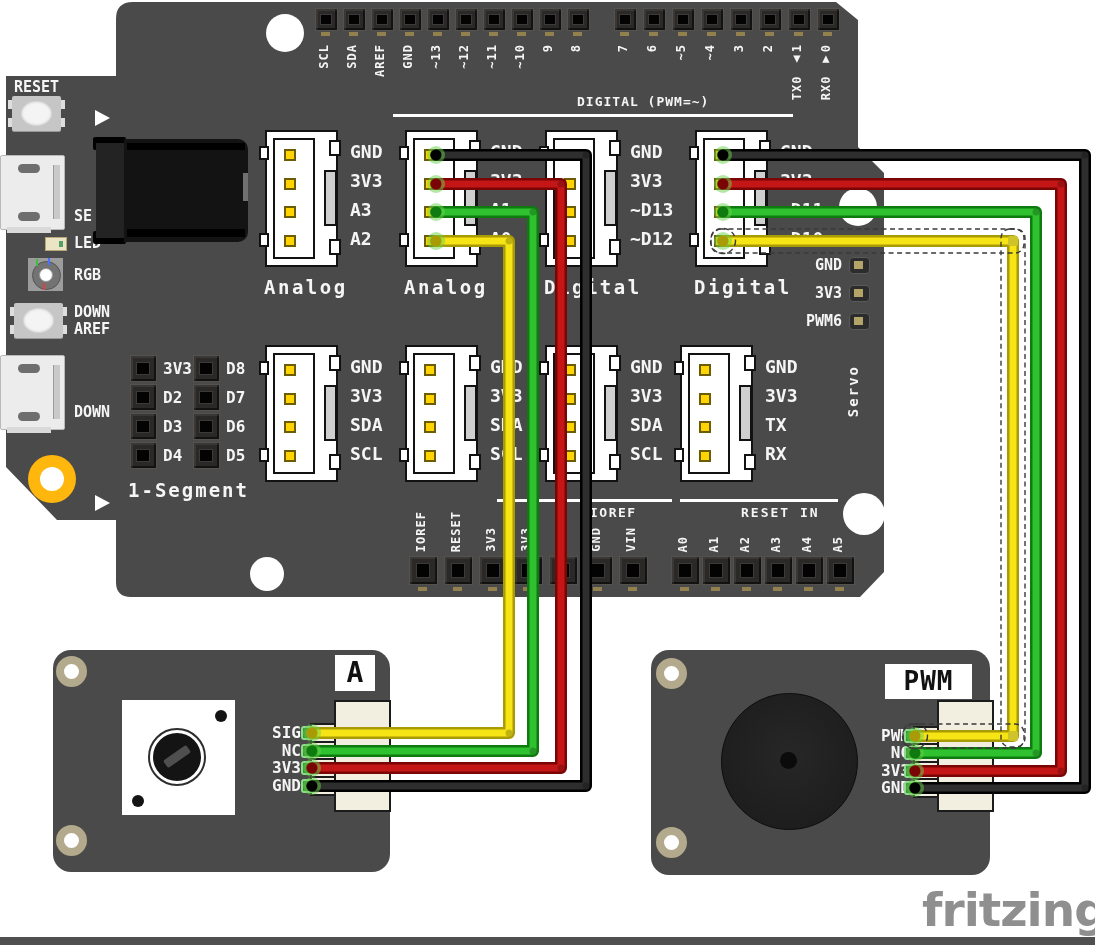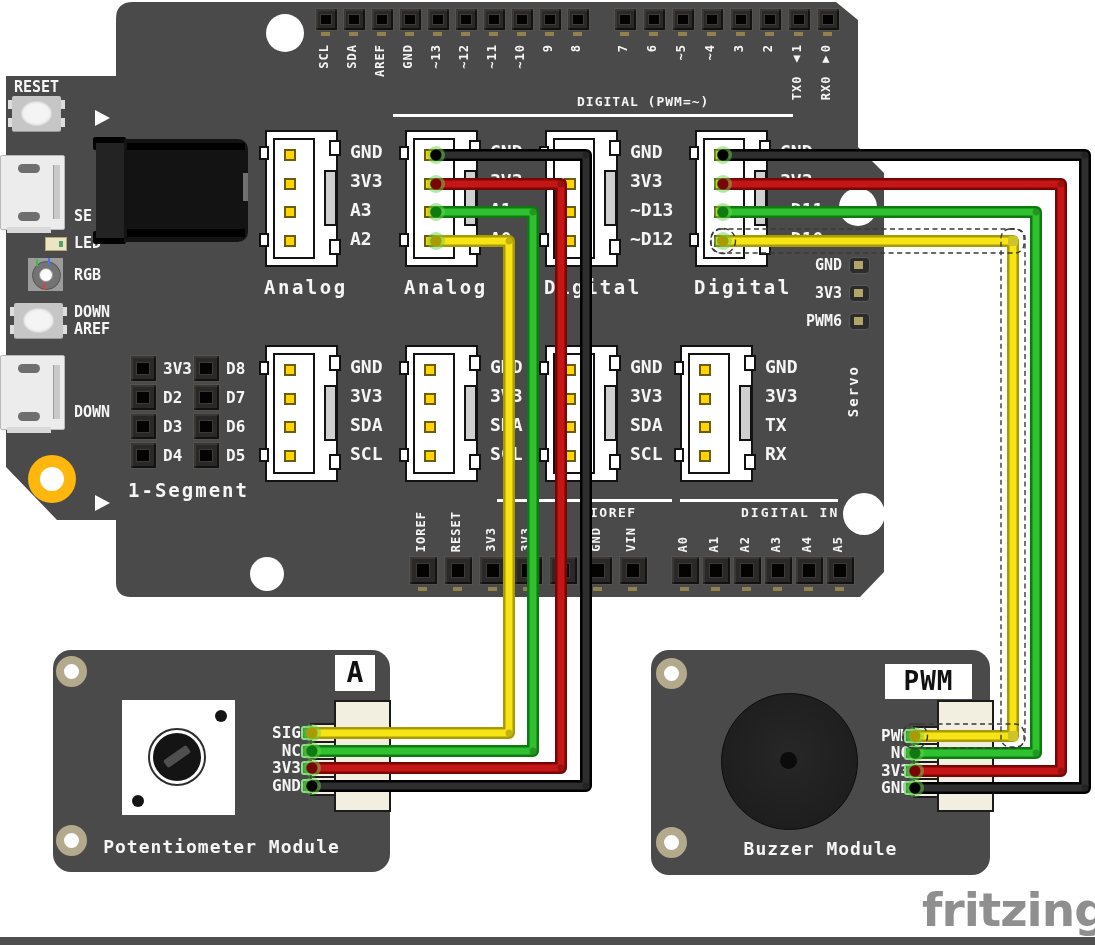--- a/index.html
+++ b/index.html
@@ -109,43 +109,41 @@
     <div class="abs" style="left:34px;top:92px;width:118px;height:8px;background:#000"></div>
     <div class="abs" style="left:150px;top:36px;width:5px;height:28px;background:#707070"></div>
   </div>
 
 
   <div class="wlabel" style="left:577px;top:94px;font-size:13px;letter-spacing:1px">DIGITAL (PWM=~)</div>
   <div class="abs" style="left:393px;top:114px;width:400px;height:3px;background:#fff"></div>
   <div class="abs" style="left:497px;top:499px;width:175px;height:3px;background:#fff"></div>
   <div class="abs" style="left:680px;top:499px;width:158px;height:3px;background:#fff"></div>
   <div class="wlabel" style="left:590px;top:505px;font-size:13px;letter-spacing:1.5px">IOREF</div>
-  <div class="wlabel" style="left:741px;top:505px;font-size:13px;letter-spacing:2px">DIGITAL IN</div>
+  <div class="wlabel" style="left:741px;top:505px;font-size:13px;letter-spacing:2px">RESET IN</div>
   <div class="wlabel" style="left:128px;top:479px;font-size:19px;letter-spacing:2px">1-Segment</div>
   <div class="vtext" style="left:845px;bottom:528px;font-size:14px;letter-spacing:2px">Servo</div>
 
   <div class="abs" style="left:53px;top:650px;width:337px;height:222px;background:#4a4a4a;border-radius:18px"></div>
   <div class="abs" style="left:56px;top:656px;width:31px;height:31px;box-sizing:border-box;border:8px solid #b3a98c;background:#fff;border-radius:50%"></div>
   <div class="abs" style="left:56px;top:825px;width:31px;height:31px;box-sizing:border-box;border:8px solid #b3a98c;background:#fff;border-radius:50%"></div>
   <div class="abs" style="left:122px;top:700px;width:113px;height:115px;background:#fff"></div>
   <div class="abs" style="left:148px;top:728px;width:58px;height:58px;border:2px solid #2e2e2e;border-radius:50%;box-sizing:border-box"></div>
   <div class="abs" style="left:153px;top:733px;width:48px;height:48px;background:#141414;border-radius:50%"></div>
   <div class="abs" style="left:163px;top:752px;width:28px;height:9px;background:#4f4f4f;border-radius:2px;transform:rotate(-35deg)"></div>
   <div class="abs" style="left:215px;top:710px;width:12px;height:12px;background:#141414;border-radius:50%"></div>
   <div class="abs" style="left:132px;top:795px;width:12px;height:12px;background:#141414;border-radius:50%"></div>
   <div class="tagbox" style="left:335px;top:655px;width:40px;height:36px;font-size:28px;line-height:36px">A</div>
-  <div class="mtitle" style="left:53px;top:836px;width:337px">Potentiometer Module</div>
 
   <div class="abs" style="left:651px;top:650px;width:339px;height:225px;background:#4a4a4a;border-radius:18px"></div>
   <div class="abs" style="left:656px;top:658px;width:31px;height:31px;box-sizing:border-box;border:8px solid #b3a98c;background:#fff;border-radius:50%"></div>
   <div class="abs" style="left:656px;top:827px;width:31px;height:31px;box-sizing:border-box;border:8px solid #b3a98c;background:#fff;border-radius:50%"></div>
   <div class="abs" style="left:721px;top:693px;width:135px;height:135px;border-radius:50%;background:radial-gradient(circle at 50% 45%, #272727, #1a1a1a);border:1px solid #0d0d0d"></div>
   <div class="abs" style="left:780px;top:752px;width:17px;height:17px;background:#0b0b0b;border-radius:50%"></div>
   <div class="tagbox" style="left:885px;top:664px;width:87px;height:35px;font-size:26px;line-height:35px;letter-spacing:1px">PWM</div>
-  <div class="mtitle" style="left:651px;top:838px;width:339px">Buzzer Module</div>
 
   <div id="gen">
       <div class="sqpin" style="left: 314.5px; top: 8px; width: 23px; height: 23px;">
         <i></i>
       </div>
       <div class="tick" style="left: 321px; top: 32px;"></div>
       <div class="vtext" style="left: 317px; top: 44px;">SCL</div>
       <div class="sqpin" style="left: 342.5px; top: 8px; width: 23px; height: 23px;">
         <i></i>
       </div>

